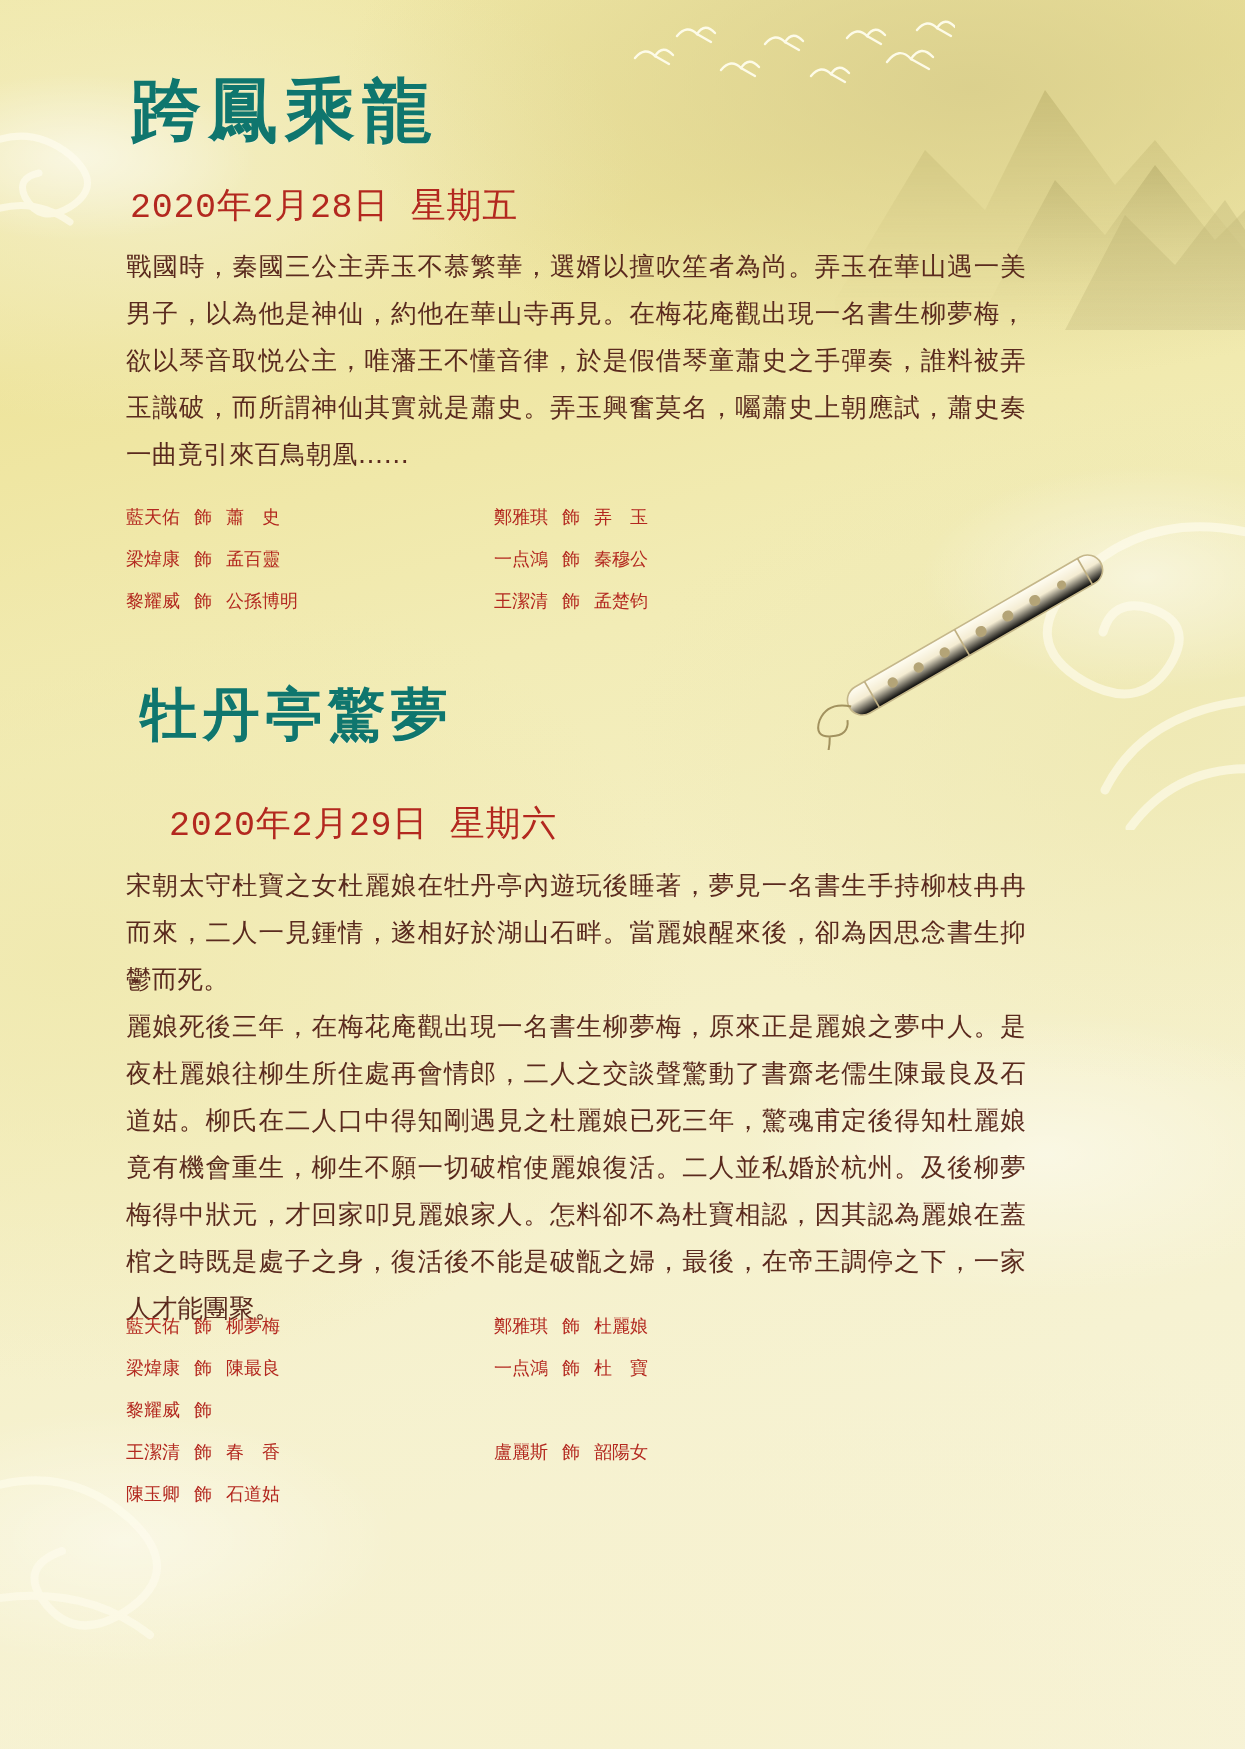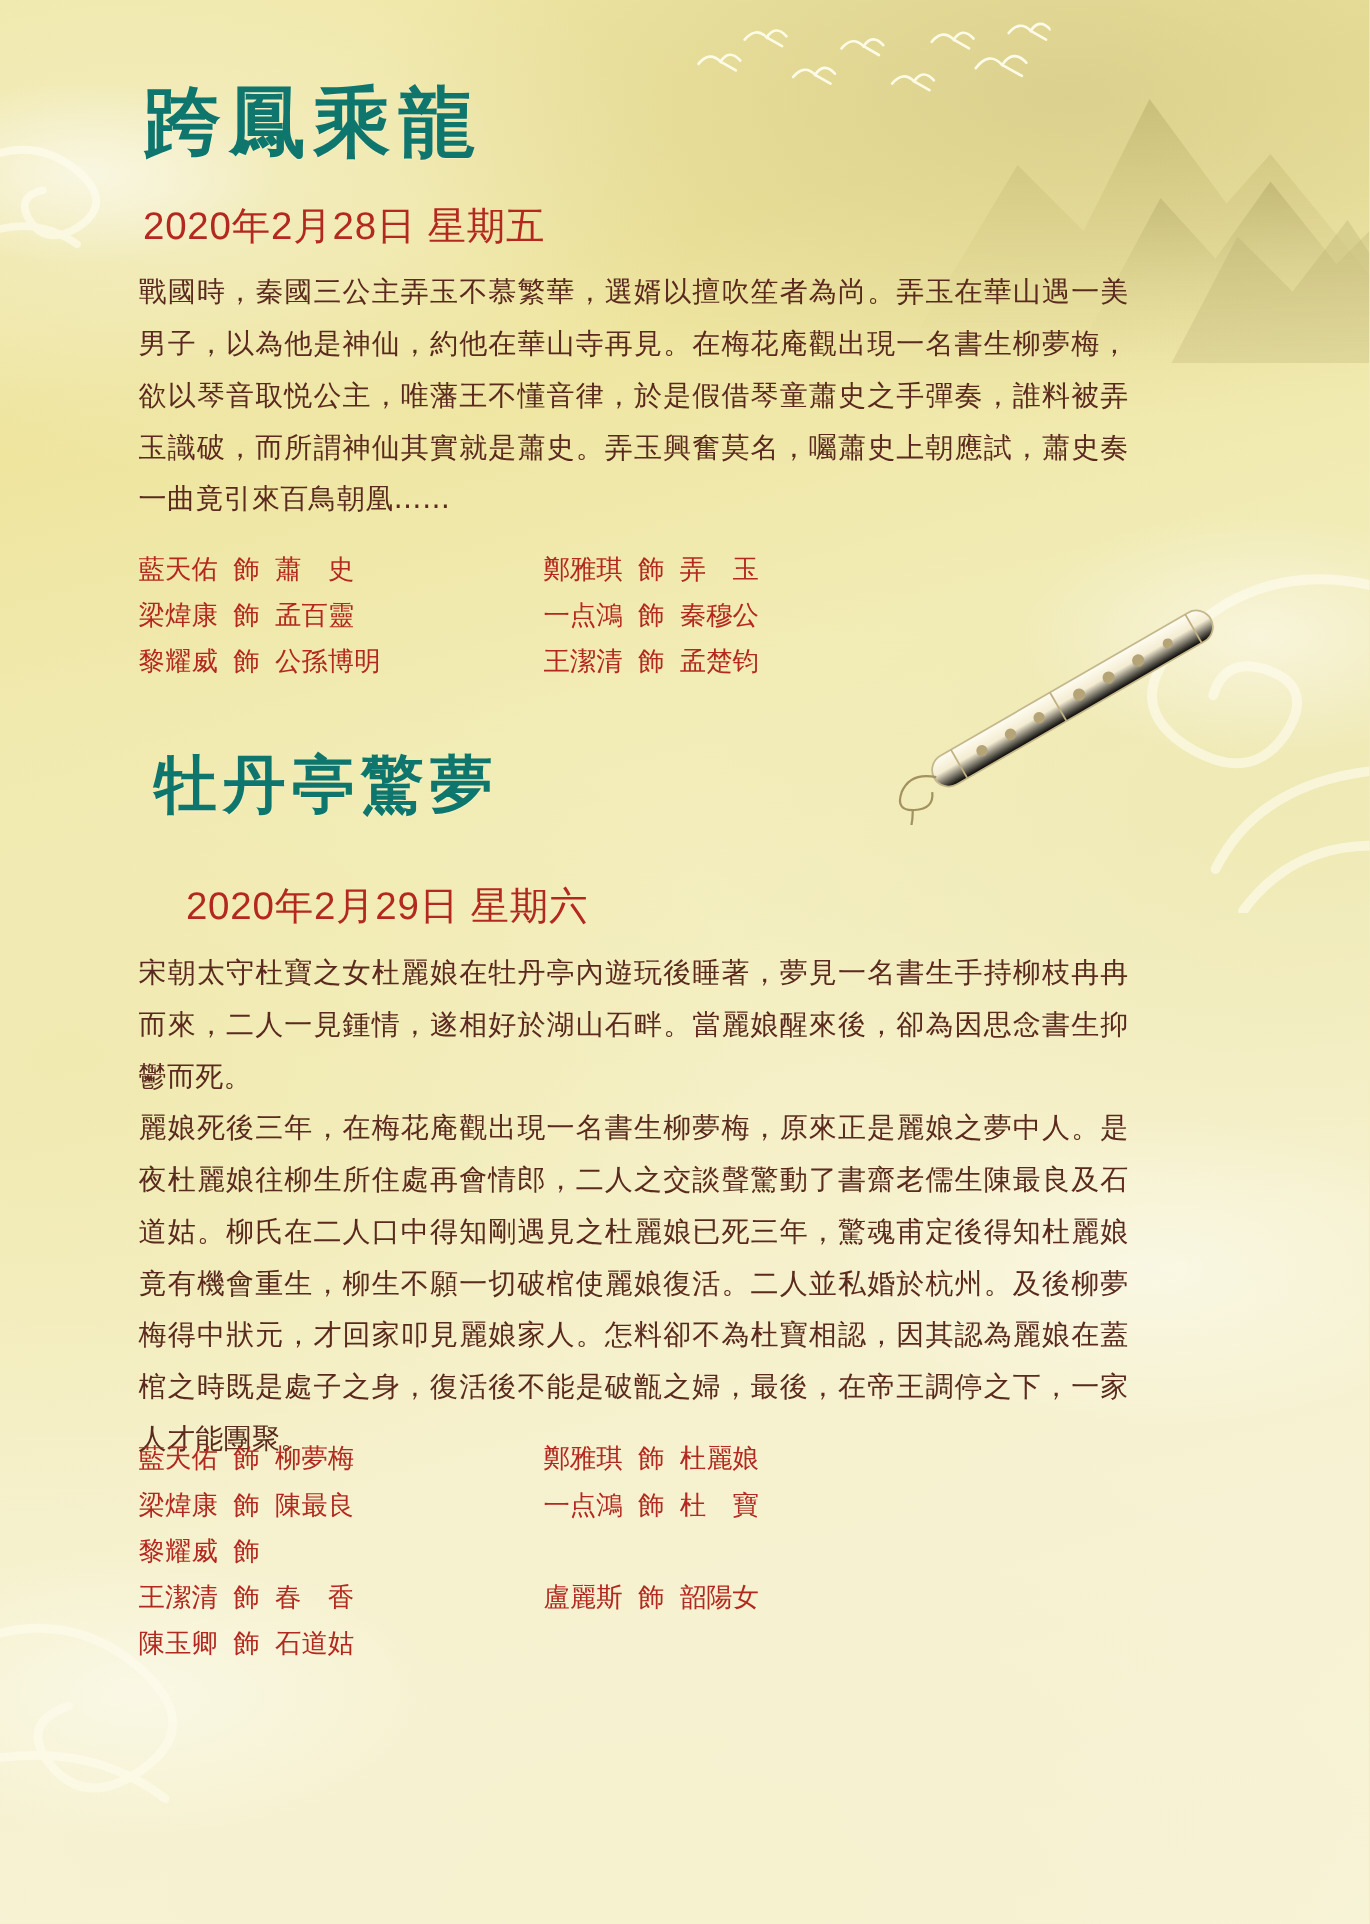--- a/index.html
+++ b/index.html
@@ -88,21 +88,21 @@
     color: #0f766e;
     letter-spacing: 0.10em;
     line-height: 1;
     text-shadow: 0 1px 0 rgba(255,255,255,0.25);
   }
   #sec1-title { position: absolute; left: 131px; top: 76px;  font-size: 70px; }
   #sec2-title { position: absolute; left: 140px; top: 685px; font-size: 57px; }
 
   .show-date {
     position: absolute;
-    font-family: Liberation Sans, sans-serif;
+    font-family: Liberation Mono, monospace;
     color: #b3281f;
     font-size: 35px;
     letter-spacing: 0.02em;
   }
   #sec1-date { left: 130px; top: 182px; }
   #sec2-date { left: 133px; top: 800px; margin-left: 36px; }
 
   .synopsis {
     position: absolute;
     left: 126px;
@@ -116,21 +116,21 @@
   }
   #sec1-syn { top: 243px; }
   #sec2-syn { top: 862px; }
   .synopsis p { margin: 0; }
 
   .cast {
     position: absolute;
     left: 126px;
     width: 920px;
     color: #b3281f;
-    font-size: 24px;
+    font-size: 18px;
     line-height: 42px;
     font-family: "DejaVu Sans", "Liberation Sans", sans-serif;
   }
   #sec1-cast { top: 496px; }
   #sec2-cast { top: 1305px; }
 
   .cast-row { display: flex; white-space: pre; }
   .cast-col { display: flex; white-space: pre; }
   .cast-col.left  { width: 368px; }
   .cast-actor  { display: inline-block; }

